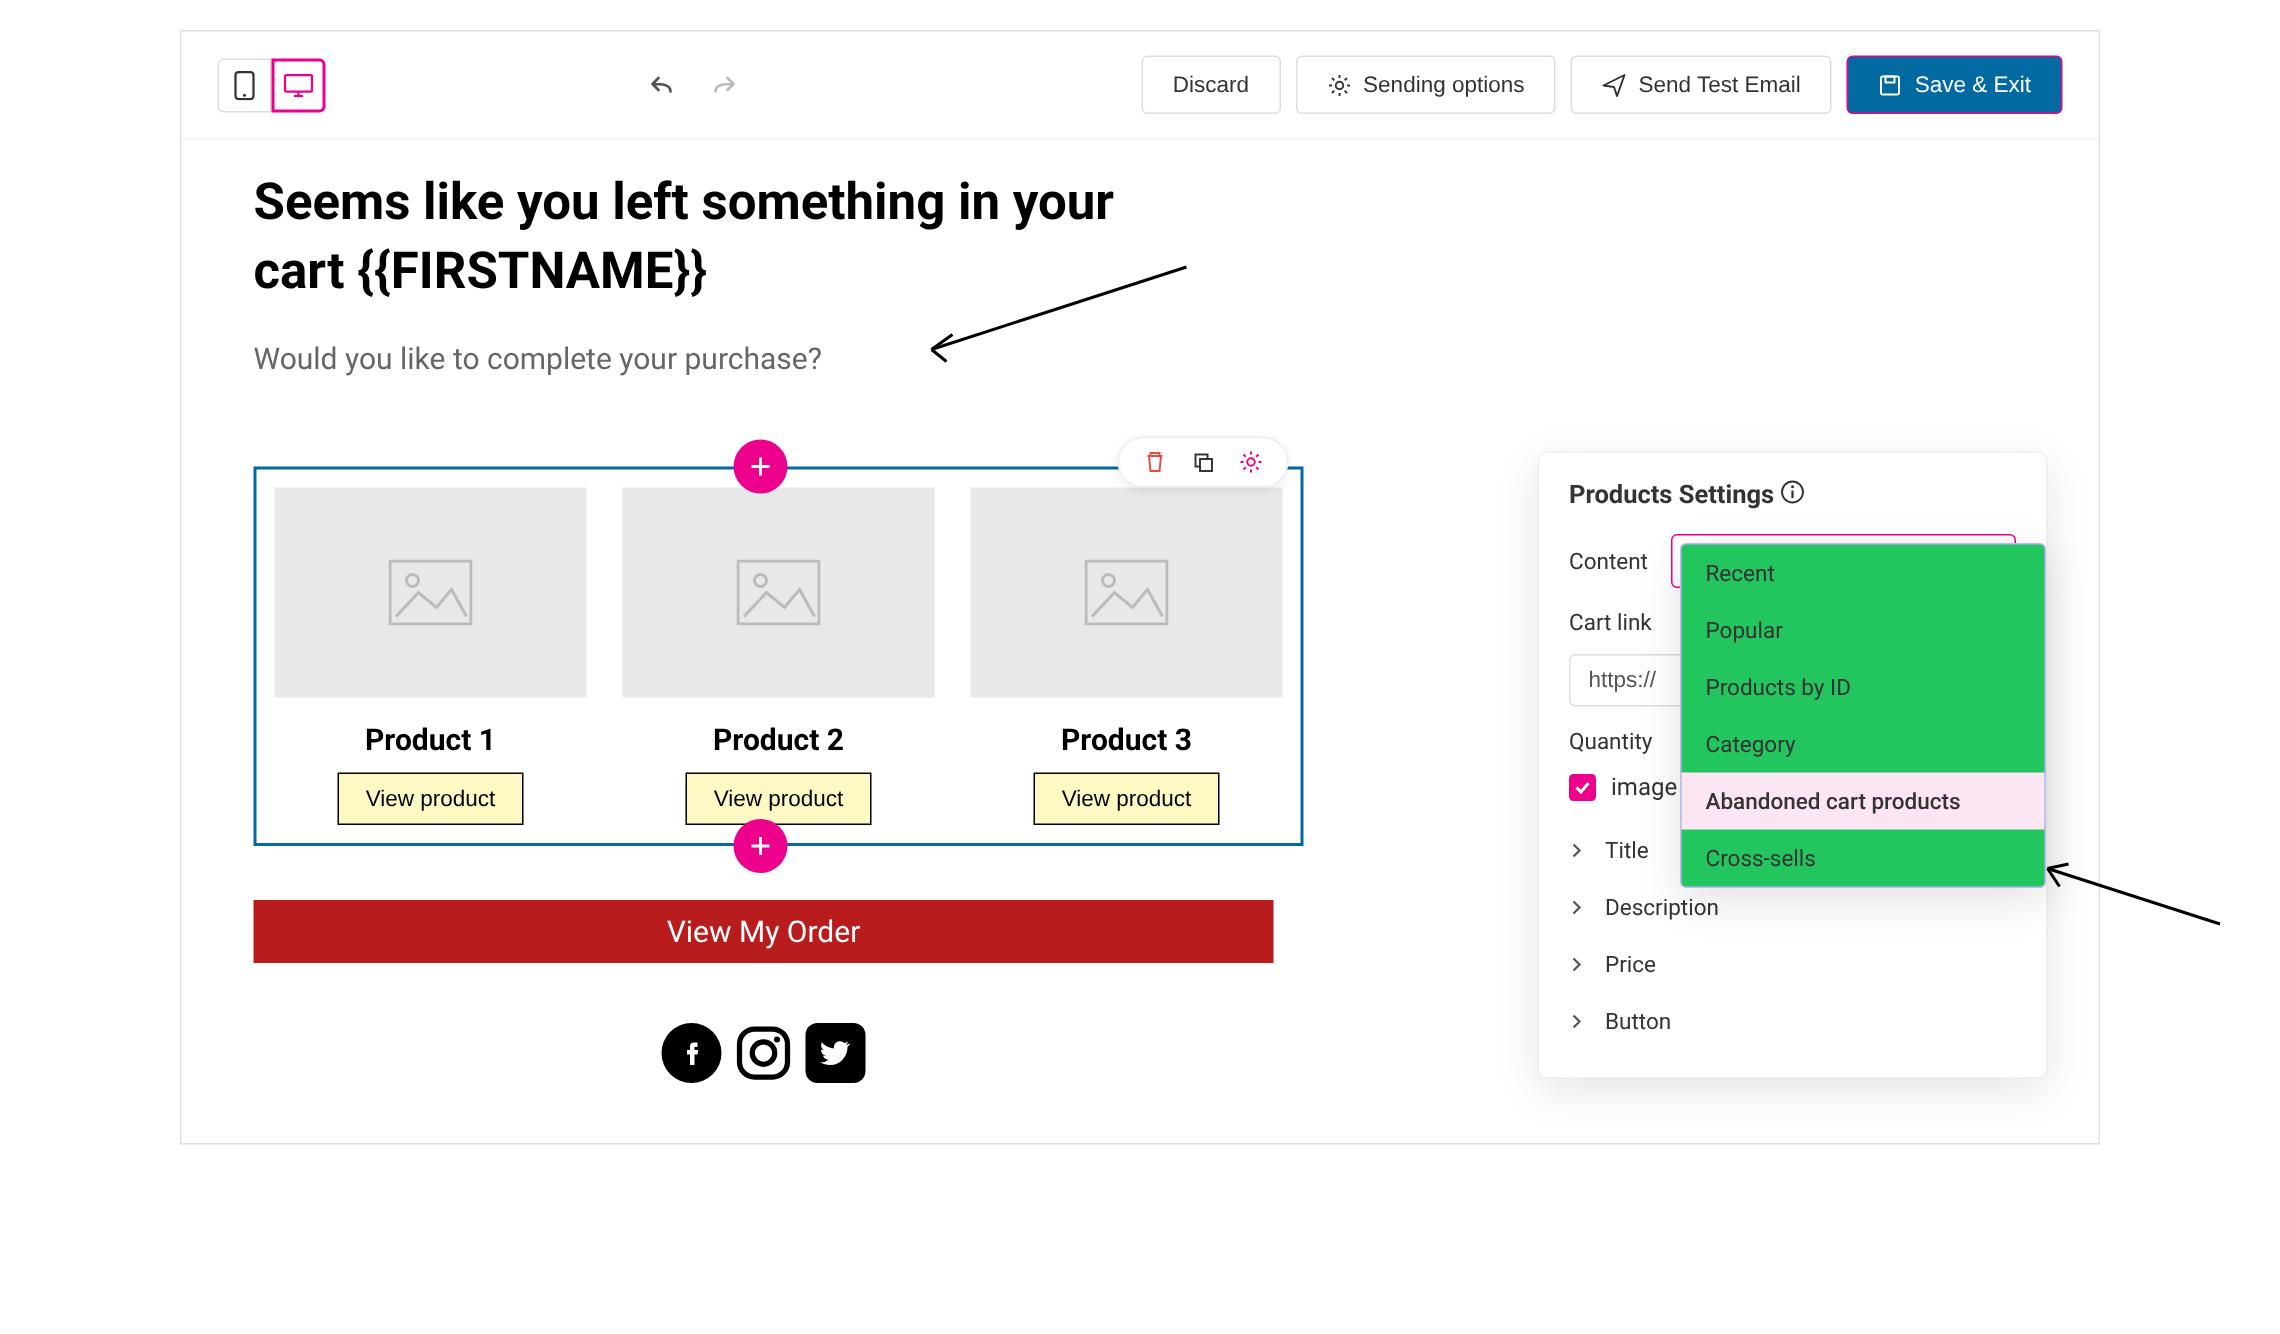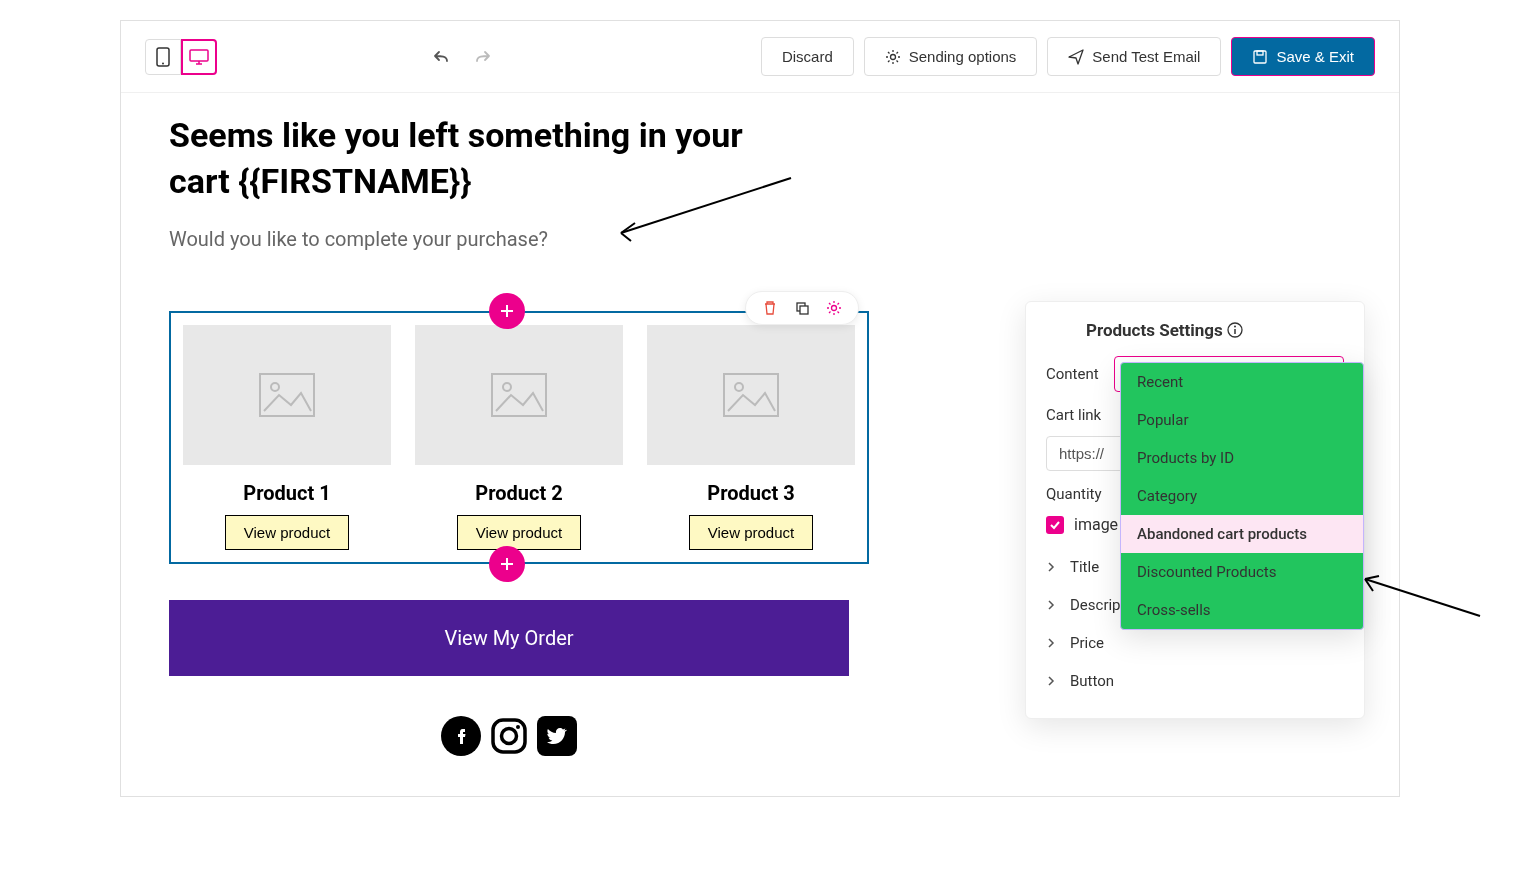--- a/index.html
+++ b/index.html
@@ -25,27 +25,27 @@
 .add-btn { width: 36px; height: 36px; border-radius: 50%; background: #ec008c; color: #fff; display: flex; align-items: center; justify-content: center; font-size: 22px; position: absolute; left: 320px; cursor: pointer; border: none; }
 .add-top { top: -18px; }
 .add-bottom { bottom: -18px; }
 .block-tools { position: absolute; top: -20px; right: 10px; display: flex; align-items: center; gap: 12px; background: #fff; border: 1px solid #eee; border-radius: 999px; padding: 6px 14px; box-shadow: 0 2px 8px rgba(0,0,0,0.08); }
 .tool-icon { width: 20px; height: 20px; display: flex; align-items: center; justify-content: center; cursor: pointer; }
 .products-grid { border: 2px solid #0369a1; padding: 12px; display: flex; gap: 24px; }
 .product { flex: 1; text-align: center; }
 .product-img { width: 100%; height: 140px; background: #e8e8e8; display: flex; align-items: center; justify-content: center; }
 .product-title { margin-top: 16px; font-size: 20px; font-weight: 700; color: #000; }
 .product-btn { margin-top: 10px; padding: 8px 18px; border: 1.5px solid #000; background: #fef9c3; font-size: 15px; cursor: pointer; color: #000; }
-.cta { margin-top: 36px; background: #4c1d95; color: #fff; text-align: center; padding: 26px; font-size: 20px; cursor: pointer; }
+.cta { margin-top: 36px; background: #b91c1c; color: #fff; text-align: center; padding: 9px; font-size: 20px; cursor: pointer; }
 .socials { margin-top: 40px; display: flex; justify-content: center; gap: 8px; }
 .social { width: 40px; height: 40px; background: #000; color: #fff; border-radius: 8px; display: flex; align-items: center; justify-content: center; }
 .social.fb { border-radius: 50%; }
 .social.tw { border-radius: 8px; }
 .panel { position: absolute; top: 280px; right: 34px; width: 340px; background: #fff; border: 1px solid #eee; border-radius: 6px; box-shadow: 0 8px 30px rgba(0,0,0,0.1); padding: 18px 20px; z-index: 10; }
-.panel-title { font-size: 17px; font-weight: 700; display: flex; align-items: center; gap: 4px; margin-bottom: 16px; margin-left: 40px; }
+.panel-title { font-size: 17px; font-weight: 700; display: flex; align-items: flex-start; gap: 4px; margin-bottom: 16px; }
 .panel-row { display: flex; align-items: center; gap: 12px; margin-bottom: 14px; }
 .panel-label { font-size: 15px; color: #333; width: 56px; flex-shrink: 0; }
 .panel-select { flex: 1; border: 1.5px solid #ec008c; border-radius: 4px; padding: 8px 12px; font-size: 15px; color: #aaa; display: flex; justify-content: space-between; align-items: center; cursor: pointer; background: #fff; }
 .panel-input { width: 100%; border: 1px solid #ddd; border-radius: 4px; padding: 8px 12px; font-size: 15px; color: #555; }
 .panel-text { font-size: 15px; color: #333; margin-bottom: 12px; }
 .panel-check-row { display: flex; align-items: center; gap: 10px; margin-bottom: 14px; }
 .checkbox { width: 18px; height: 18px; background: #ec008c; border-radius: 3px; display: flex; align-items: center; justify-content: center; color: #fff; font-size: 12px; }
 .panel-item { display: flex; align-items: center; gap: 14px; padding: 10px 0; font-size: 15px; color: #333; cursor: pointer; }
 .chev { width: 10px; color: #555; flex-shrink: 0; }
 .dropdown { position: absolute; top: 60px; right: 0; width: 244px; background: #22c55e; border: 1px solid #c4b5fd; border-radius: 4px; box-shadow: 0 8px 30px rgba(0,0,0,0.12); z-index: 20; overflow: visible; }
@@ -280,21 +280,20 @@
           <span>Button</span>
         </div>
       </div>
 
     <div class="dropdown" id="dropdown">
       <div class="dd-item">Recent</div>
         <div class="dd-item">Popular</div>
         <div class="dd-item">Products by ID</div>
         <div class="dd-item">Category</div>
         <div class="dd-item selected">Abandoned cart products</div>
-        <div class="dd-item">Discounted Products</div>
         <div class="dd-item">Cross-sells</div>
         <svg class="arrow2" width="130" height="50" viewBox="0 0 130 50">
           <line x1="10" y1="5" x2="125" y2="42" stroke="#000" stroke-width="2"></line>
           <path d="M10 5 L24 2 M10 5 L18 17" stroke="#000" stroke-width="2" fill="none"></path>
         </svg>
     </div>
   </div>
 
 </div>
 

